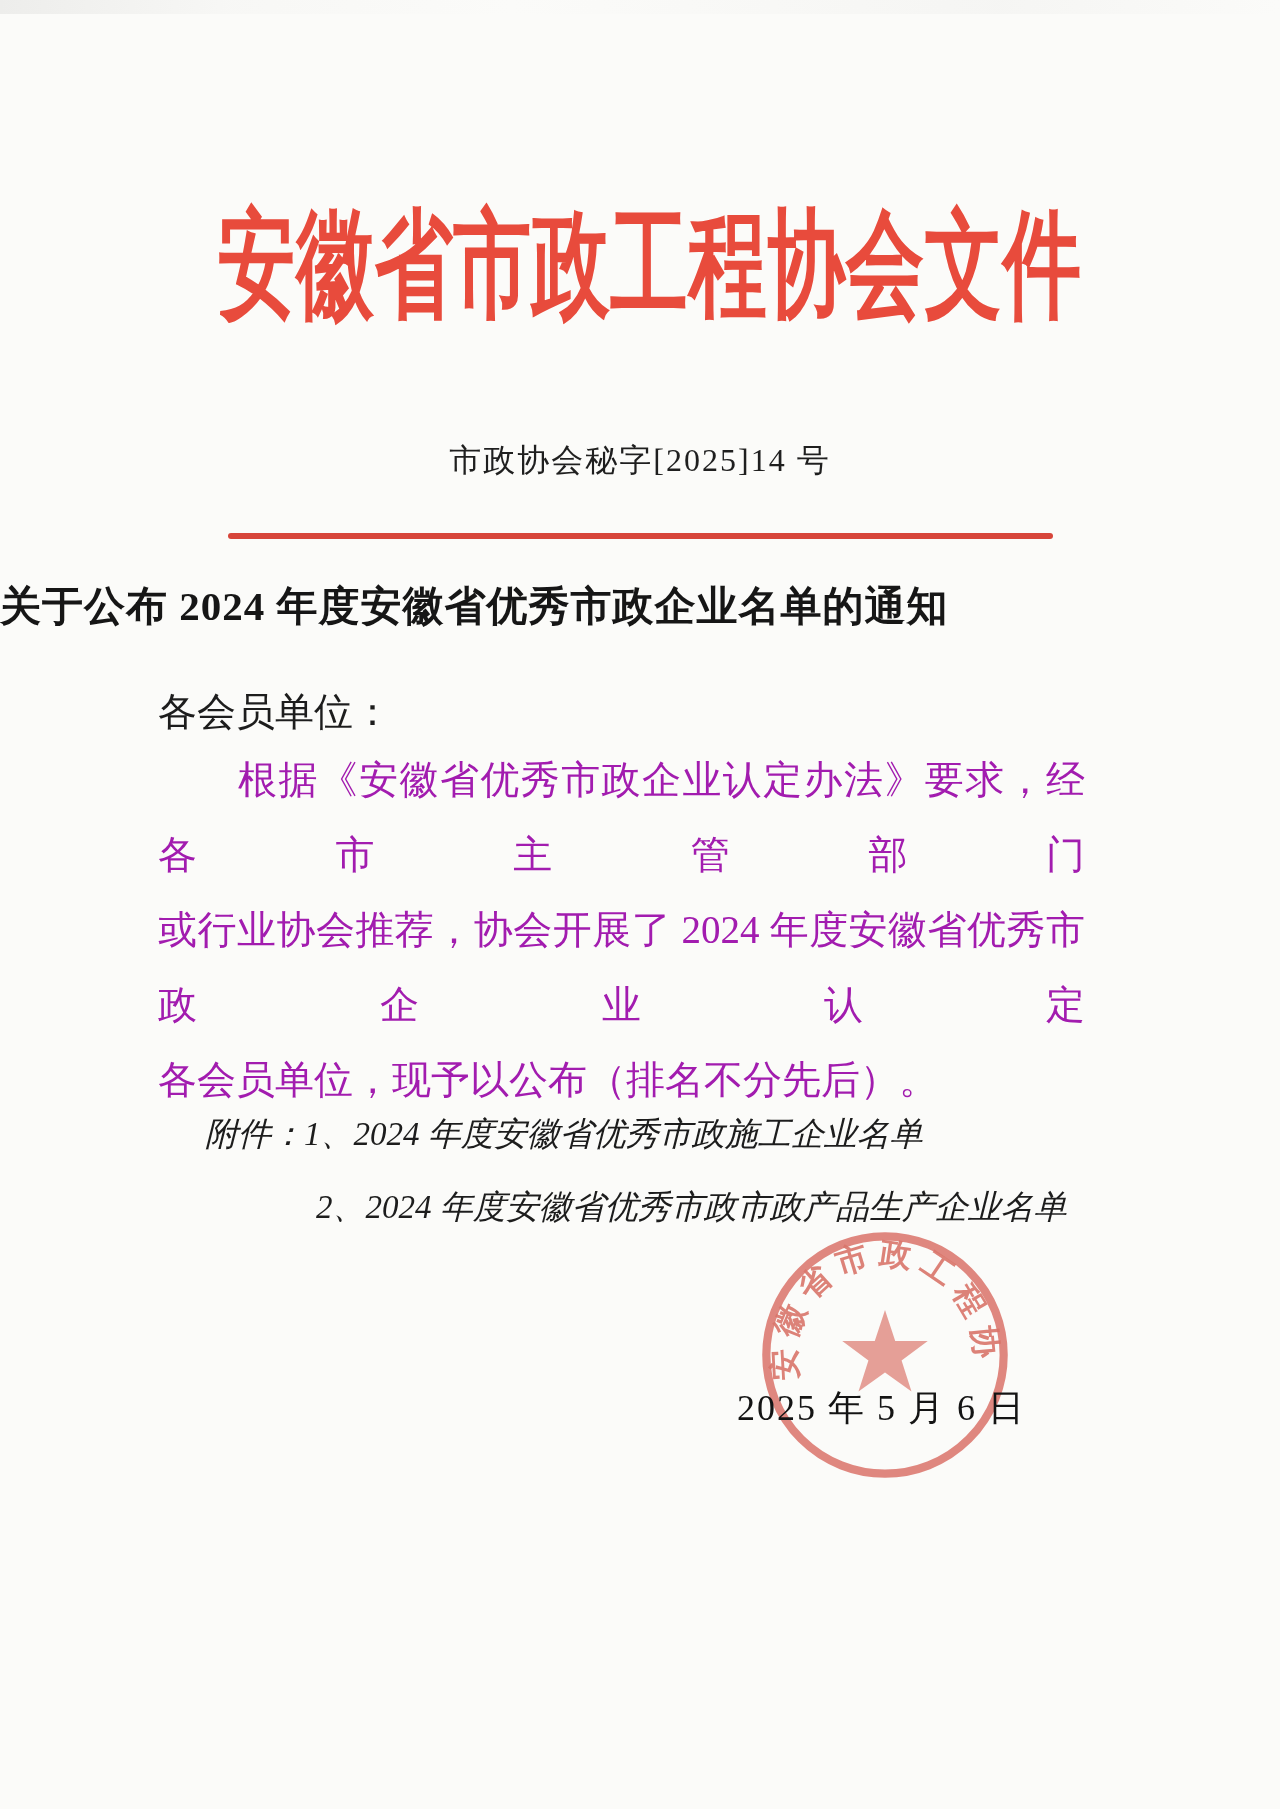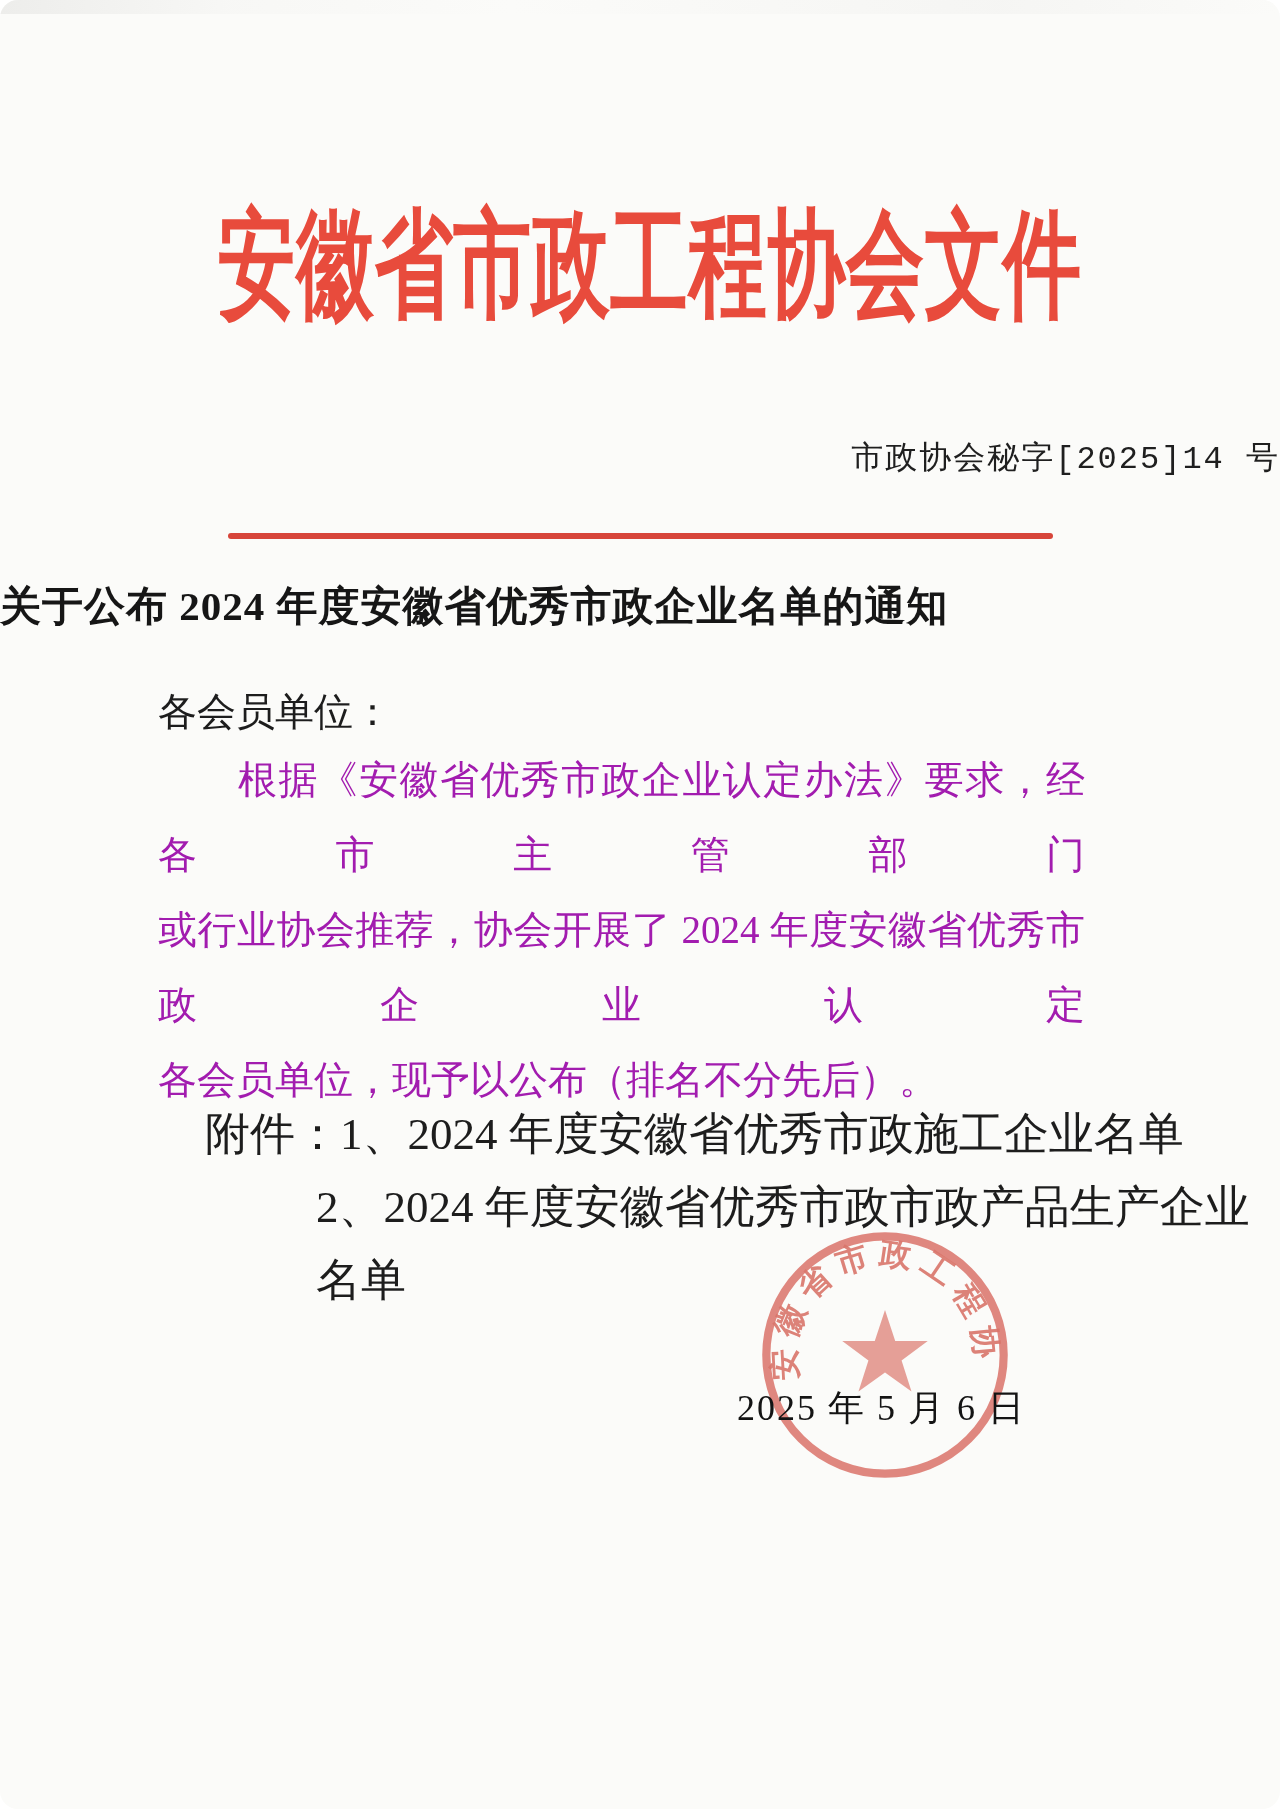--- a/index.html
+++ b/index.html
@@ -3,45 +3,43 @@
 <meta charset="utf-8">
 <style>
   html,body{margin:0;padding:0;background:#ffffff;}
   .page{
     position:relative;
     width:1280px;height:1809px;
     background:#fbfbf9;
     overflow:hidden;
     font-family:"Liberation Serif","DejaVu Serif",serif;
     color:#222;
-    border-radius:18px;
   }
   
   .scan-edge{
     position:absolute;top:0;left:0;width:100%;height:14px;
     background:linear-gradient(90deg,#e7e7e5 0%,#f6f6f4 18%,#fbfbf9 40%,#f3f3f1 78%,#fbfbf9 100%);
     opacity:.7;
   }
   .red-header{
     position:absolute;top:198px;left:0;width:100%;
     text-align:center;
     font-size:118px;line-height:135px;font-weight:bold;
     color:#e84b3c;
     transform:scaleX(0.66);
     transform-origin:50% 50%;
     white-space:nowrap;
     letter-spacing:1px;
   }
   .doc-number{
     position:absolute;top:438px;left:0;width:100%;
-    text-align:right;
+    text-align:center;
     font-size:32px;line-height:44px;
     color:#1f1f1f;
     letter-spacing:2px;
-    font-family:Liberation Mono, monospace;
   }
   .red-line{
     position:absolute;top:533px;left:228px;width:825px;height:6px;
     background:#d7453a;border-radius:3px;
   }
   .notice-title{
     position:absolute;top:578px;left:0;width:100%;
     text-align:left;
     font-size:41px;line-height:56px;font-weight:bold;
     color:#161616;
@@ -56,22 +54,23 @@
   .body-para{
     position:absolute;top:742px;left:158px;width:927px;
     font-size:39px;line-height:75px;
     color:#a21caf;
   }
   .body-para .line{width:100%;}
   .body-para .fill{text-align:justify;text-align-last:justify;}
   .body-para .indent{text-indent:80px;}
   .attachments{
     position:absolute;top:1098px;left:205px;
-    font-size:45px;line-height:73px;
+    font-size:33px;line-height:73px;
     color:#1d1d1d;
+    font-style:italic;
   }
   .attachments .att2{margin-left:111px;}
   .seal{
     position:absolute;top:1222px;left:752px;
     width:266px;height:266px;
     mix-blend-mode:multiply;
     opacity:.88;
   }
   .issue-date{
     position:absolute;top:1350px;left:737px;

